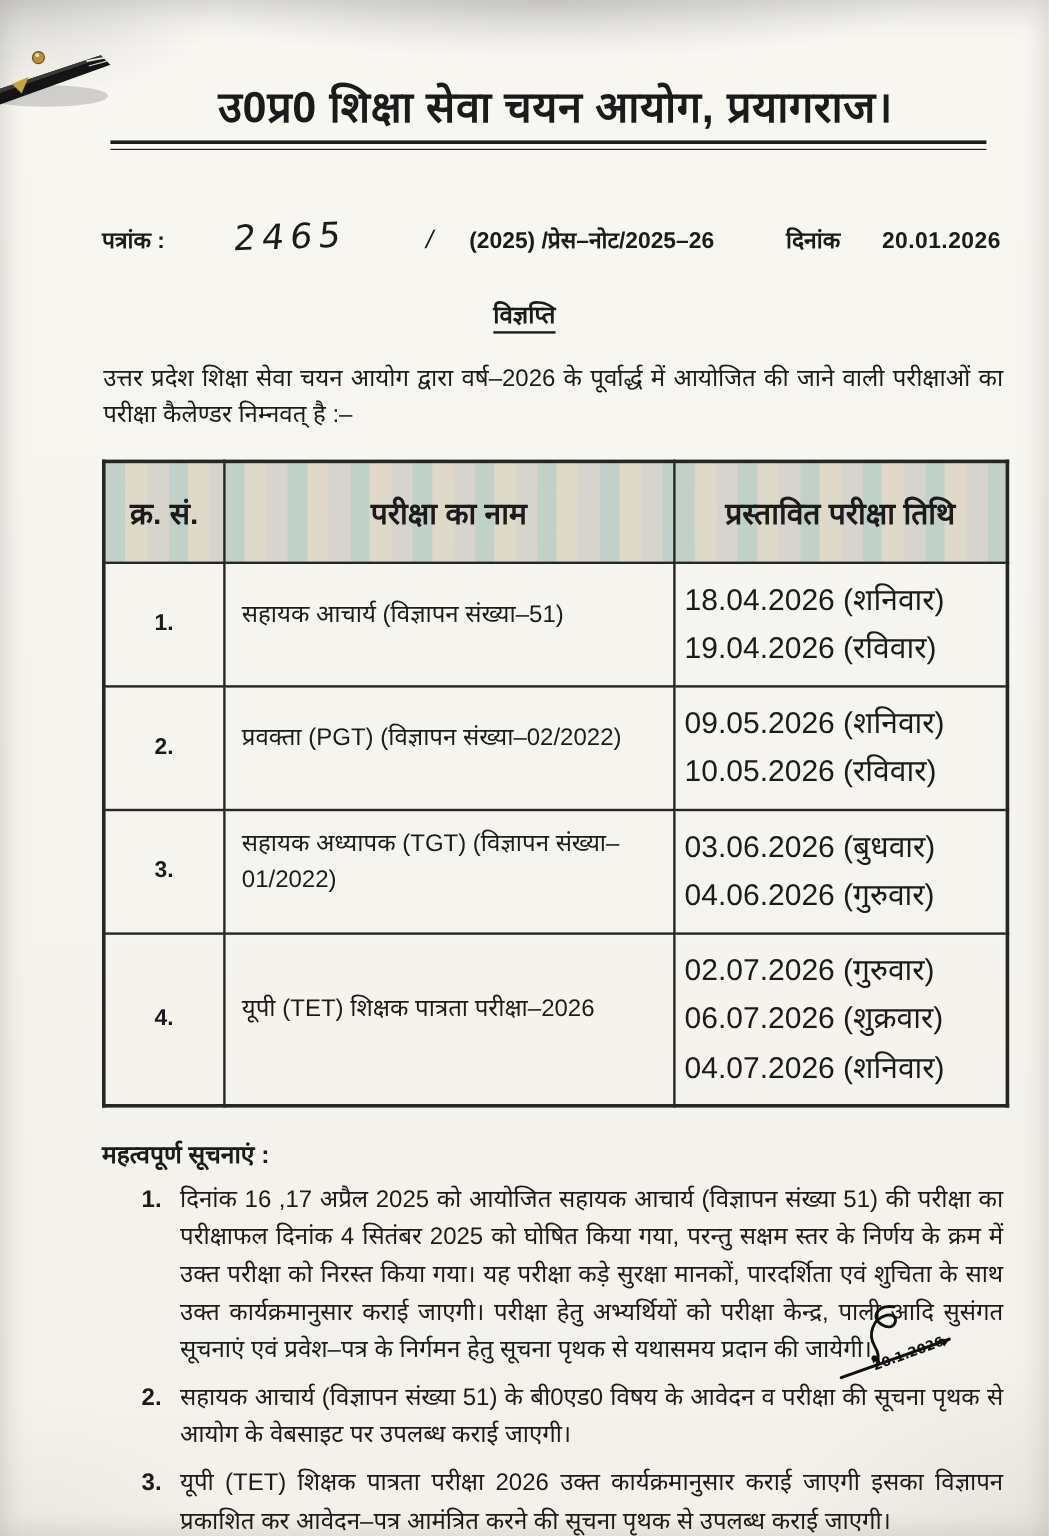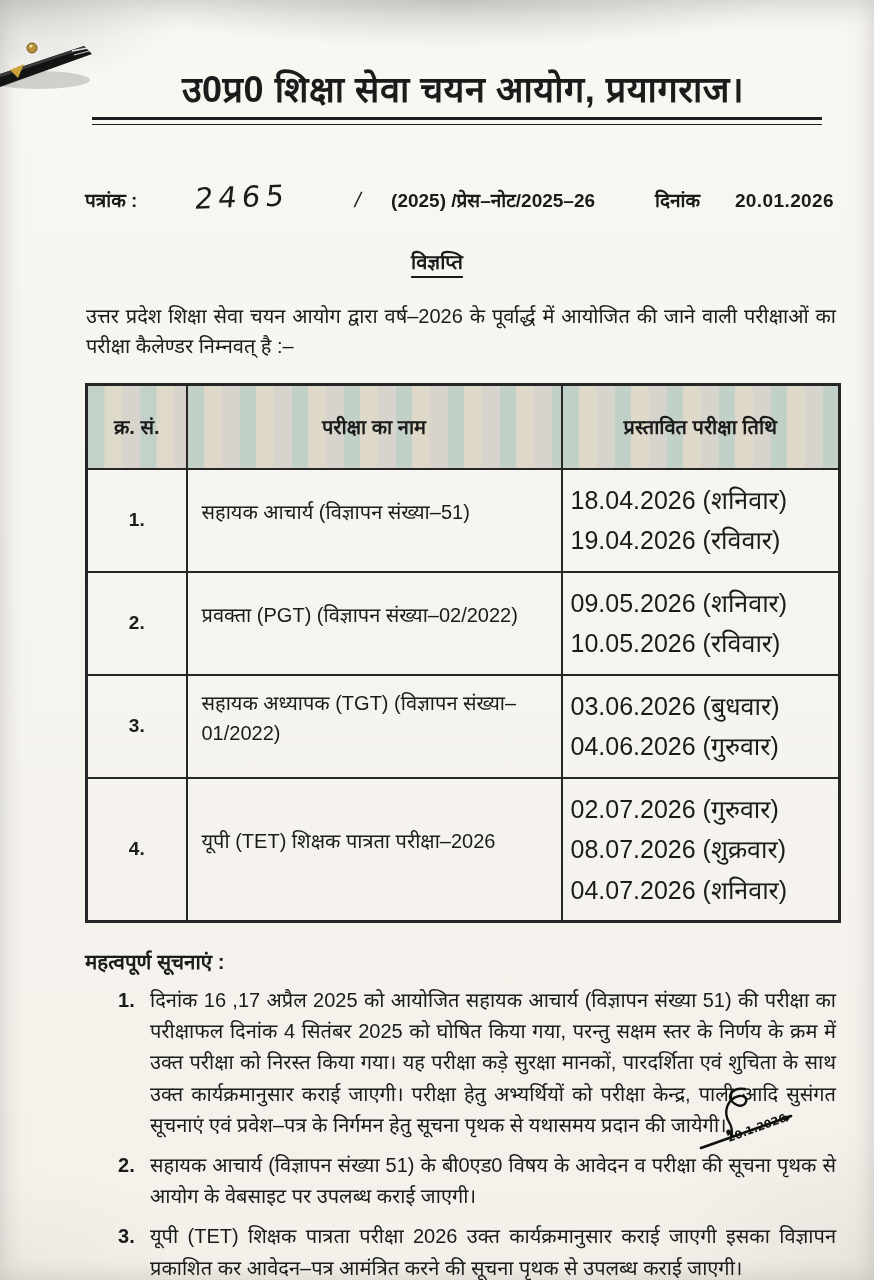--- a/index.html
+++ b/index.html
@@ -47,21 +47,21 @@
   .intro{
     margin:26px 38px 0 86px;font-size:20px;line-height:1.5;text-align:justify;
   }
   
   table.exam-table{
     margin:22px 0 0 85px;width:753px;border-collapse:collapse;
     border:3px solid #262626;table-layout:fixed;
   }
   .exam-table th,.exam-table td{border:2px solid #262626;}
   .exam-table th{
-    font-size:20px;font-weight:bold;padding:9px 4px;
+    font-size:25px;font-weight:bold;padding:9px 4px;
     background:
       repeating-linear-gradient(90deg, rgba(118,188,182,.26) 0 16px,
         rgba(229,218,188,.30) 16px 34px, rgba(198,198,196,.22) 34px 52px),
       #dcd8cf;
   }
   .col-serial{width:100px;} .col-name{width:375px;} .col-dates{width:278px;}
   .cell-serial{text-align:center;font-weight:bold;font-size:19px;}
   .cell-exam-name{font-size:20px;padding:12px 12px 28px 14px;line-height:1.5;}
   .cell-dates{font-size:25px;padding:10px 8px;line-height:1.62;border-radius:22px;}
   .exam-table tr{height:84px;}
@@ -156,21 +156,21 @@
           <div>04.06.2026 (गुरुवार)</div>
         </td>
       </tr>
       <tr>
         <td class="cell-serial">4.</td>
         <td class="cell-exam-name">
           <div>यूपी (TET) शिक्षक पात्रता परीक्षा–2026</div>
         </td>
         <td class="cell-dates">
           <div>02.07.2026 (गुरुवार)</div>
-          <div>08.07.2026 (शुक्रवार)</div>
+          <div>06.07.2026 (शुक्रवार)</div>
           <div>04.07.2026 (शनिवार)</div>
         </td>
       </tr>
     </tbody>
 </table>
 
 <div class="notes-heading">महत्वपूर्ण सूचनाएं :</div>
 <ol class="notes-list">
     <li class="note-item">दिनांक 16 ,17 अप्रैल 2025 को आयोजित सहायक आचार्य (विज्ञापन संख्या 51) की परीक्षा का परीक्षाफल दिनांक 4 सितंबर 2025 को घोषित किया गया, परन्तु सक्षम स्तर के निर्णय के क्रम में उक्त परीक्षा को निरस्त किया गया। यह परीक्षा कड़े सुरक्षा मानकों, पारदर्शिता एवं शुचिता के साथ उक्त कार्यक्रमानुसार कराई जाएगी। परीक्षा हेतु अभ्यर्थियों को परीक्षा केन्द्र, पाली आदि सुसंगत सूचनाएं एवं प्रवेश–पत्र के निर्गमन हेतु सूचना पृथक से यथासमय प्रदान की जायेगी।</li>
     <li class="note-item">सहायक आचार्य (विज्ञापन संख्या 51) के बी0एड0 विषय के आवेदन व परीक्षा की सूचना पृथक से आयोग के वेबसाइट पर उपलब्ध कराई जाएगी।</li>

